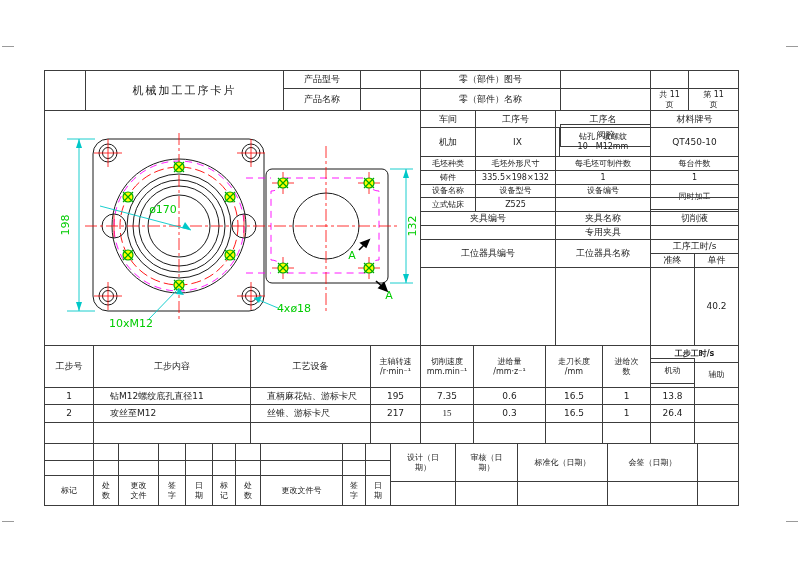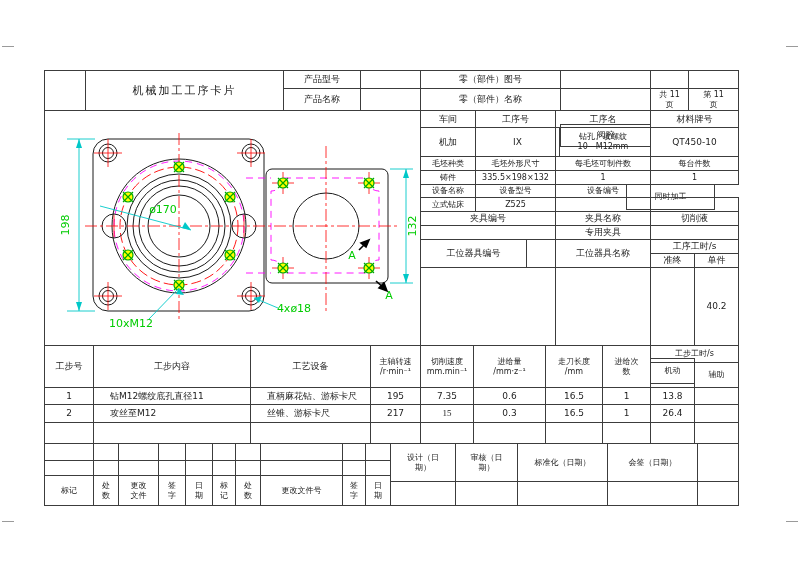--- a/index.html
+++ b/index.html
@@ -168,36 +168,36 @@
   <div class="c sm" style="left:650px;top:156px;width:89px;height:15px;">每台件数</div>
 
   <div class="c sm" style="left:420px;top:170px;width:56px;height:15px;">铸件</div>
   <div class="c sm" style="left:475px;top:170px;width:81px;height:15px;">335.5×198×132</div>
   <div class="c sm" style="left:555px;top:170px;width:96px;height:15px;">1</div>
   <div class="c sm" style="left:650px;top:170px;width:89px;height:15px;">1</div>
 
   <div class="c sm" style="left:420px;top:184px;width:56px;height:14px;">设备名称</div>
   <div class="c sm" style="left:475px;top:184px;width:81px;height:14px;">设备型号</div>
   <div class="c sm" style="left:555px;top:184px;width:96px;height:14px;">设备编号</div>
-  <div class="c sm" style="left:626px;top:184px;width:89px;height:26px;">同时加工</div>
+  <div class="c sm" style="left:650px;top:184px;width:89px;height:26px;">同时加工</div>
 
   <div class="c sm" style="left:420px;top:197px;width:56px;height:15px;">立式钻床</div>
   <div class="c sm" style="left:475px;top:197px;width:81px;height:15px;">Z525</div>
   <div class="c sm" style="left:555px;top:197px;width:96px;height:15px;"></div>
   <div class="c sm" style="left:650px;top:197px;width:89px;height:15px;"></div>
 
   <div class="c" style="left:420px;top:211px;width:136px;height:15px;">夹具编号</div>
   <div class="c" style="left:555px;top:211px;width:96px;height:15px;">夹具名称</div>
   <div class="c" style="left:650px;top:211px;width:89px;height:15px;">切削液</div>
 
   <div class="c" style="left:420px;top:225px;width:136px;height:15px;"></div>
   <div class="c" style="left:555px;top:225px;width:96px;height:15px;">专用夹具</div>
   <div class="c" style="left:650px;top:225px;width:89px;height:15px;"></div>
 
-  <div class="c" style="left:420px;top:239px;width:107px;height:29px;">工位器具编号</div>
+  <div class="c" style="left:420px;top:239px;width:136px;height:29px;">工位器具编号</div>
   <div class="c" style="left:555px;top:239px;width:96px;height:29px;">工位器具名称</div>
   <div class="c" style="left:650px;top:239px;width:89px;height:15px;">工序工时/s</div>
   <div class="c" style="left:650px;top:253px;width:45px;height:15px;">准终</div>
   <div class="c" style="left:694px;top:253px;width:45px;height:15px;">单件</div>
 
   <div class="c" style="left:420px;top:267px;width:136px;height:79px;"></div>
   <div class="c" style="left:555px;top:267px;width:96px;height:79px;"></div>
   <div class="c" style="left:650px;top:267px;width:45px;height:79px;"></div>
   <div class="c" style="left:694px;top:267px;width:45px;height:79px;">40.2</div>
 
@@ -207,21 +207,21 @@
   <div class="c sm" style="left:370px;top:345px;width:51px;height:43px;">主轴转速
 /r·min⁻¹</div>
   <div class="c sm" style="left:420px;top:345px;width:54px;height:43px;">切削速度
 mm.min⁻¹</div>
   <div class="c sm" style="left:473px;top:345px;width:73px;height:43px;">进给量
 /mm·z⁻¹</div>
   <div class="c sm" style="left:545px;top:345px;width:58px;height:43px;">走刀长度
 /mm</div>
   <div class="c sm" style="left:602px;top:345px;width:49px;height:43px;">进给次
 数</div>
-  <div class="c sm" style="left:650px;top:345px;width:89px;height:18px;">工步工时/s</div>
+  <div class="c sm" style="left:650px;top:345px;width:89px;height:18px;font-weight:bold;">工步工时/s</div>
   <div class="c sm" style="left:650px;top:358px;width:45px;height:26px;text-align:center;">机动</div>
   <div class="c sm" style="left:694px;top:362px;width:45px;height:26px;">辅助</div>
 
   <div class="c" style="left:44px;top:387px;width:50px;height:18px;">1</div>
   <div class="c lt" style="left:93px;top:387px;width:158px;height:18px;">钻M12螺纹底孔直径11</div>
   <div class="c lt" style="left:250px;top:387px;width:121px;height:18px;">直柄麻花钻、游标卡尺</div>
   <div class="c" style="left:370px;top:387px;width:51px;height:18px;">195</div>
   <div class="c" style="left:420px;top:387px;width:54px;height:18px;">7.35</div>
   <div class="c" style="left:473px;top:387px;width:73px;height:18px;">0.6</div>
   <div class="c" style="left:545px;top:387px;width:58px;height:18px;">16.5</div>

